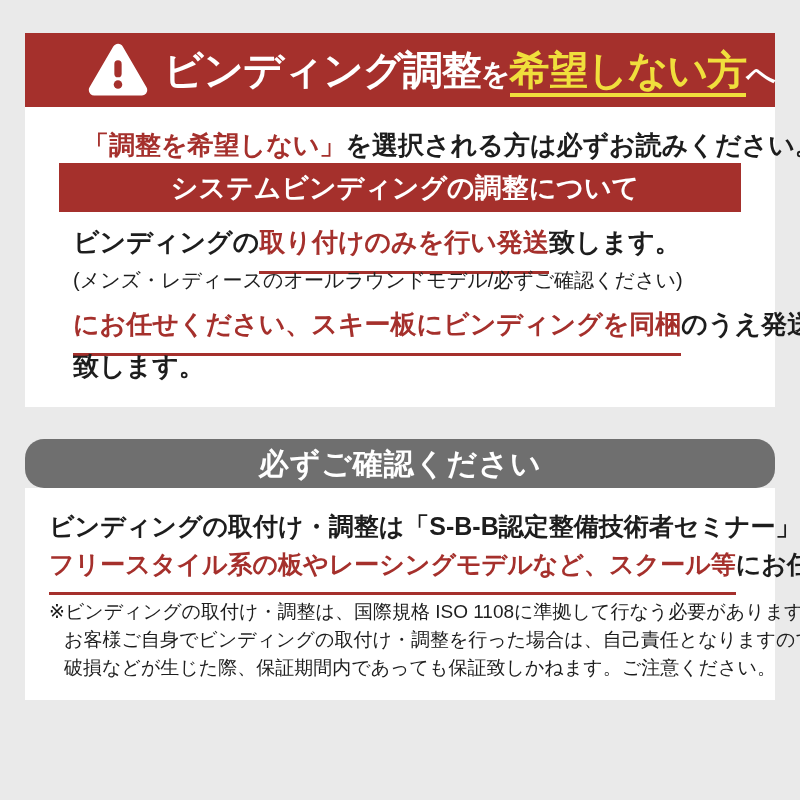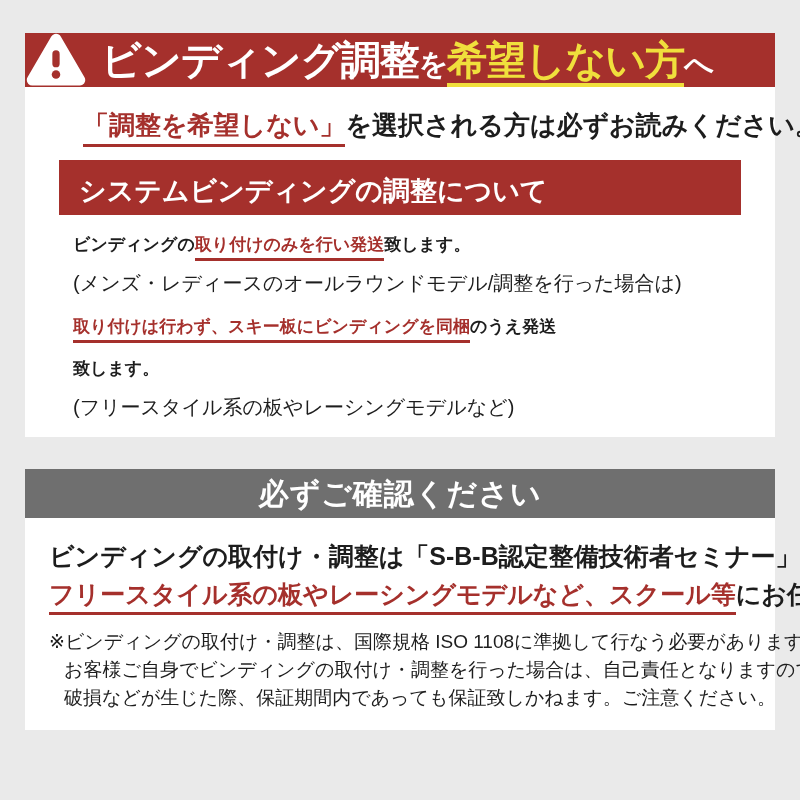--- a/index.html
+++ b/index.html
@@ -17,24 +17,24 @@
     color:var(--ink);
     overflow:hidden;
   }
   .frame{
     width:750px;
     margin:33px auto 0 auto;
   }
   
   .top-banner{
     background:var(--red);
-    height:54px;
+    height:74px;
     display:flex;
     align-items:center;
-    justify-content:flex-start;
+    justify-content:flex-end;
     gap:14px;
   }
   .top-banner .warn-svg{width:62px;height:56px;flex:0 0 auto;}
   .headline{
     font-size:40px;
     font-weight:bold;
     color:#fff;
     white-space:nowrap;
     letter-spacing:-1px;
   }
@@ -49,33 +49,33 @@
   .box1{padding:21px 34px 16px 34px;}
   .intro{
     font-size:26px;
     font-weight:bold;
     margin:0 0 0 24px;
     white-space:nowrap;
   }
   .u-red{
     color:var(--red);
     border-bottom:3px solid var(--red);
-    padding-bottom:4px;
+    padding-bottom:14px;
   }
   .sec-header{
     background:var(--red);
     color:#fff;
     font-size:27px;
     font-weight:bold;
-    padding:13px 10px 6px 20px;
-    margin-top:17px;
+    padding:7px 10px 6px 20px;
     white-space:nowrap;
+    text-align:center;
   }
   .body-line{
-    font-size:17px;
+    font-size:26px;
     font-weight:bold;
     margin:13px 0 8px 14px;
     line-height:34px;
     white-space:nowrap;
   }
   .body-line + .body-line{margin-top:2px;}
   .note{
     font-size:20px;
     font-weight:normal;
     margin:5px 0 0 14px;
@@ -85,20 +85,21 @@
   .gray-banner{
     background:var(--gray);
     color:#fff;
     height:49px;
     line-height:49px;
     text-align:center;
     font-size:30px;
     font-weight:bold;
     margin-top:32px;
     letter-spacing:1px;
+    border-radius:19px;
   }
   .box2{padding:19px 24px 18px 24px;}
   .confirm-line{
     font-size:25px;
     font-weight:bold;
     line-height:38px;
     white-space:nowrap;
   }
   .fineprint{
     margin-top:15px;
@@ -124,27 +125,26 @@
   </div>
 
   <div class="box box1">
 
     <p class="intro"><span class="u-red">「調整を希望しない」</span><span>を選択される方は必ずお読みください。</span></p>
 
     <div class="sec-header">システムビンディングの調整について</div>
 
     <p class="body-line"><span>ビンディングの</span><span class="u-red">取り付けのみを行い発送</span><span>致します。</span></p>
 
-    <p class="note">(メンズ・レディースのオールラウンドモデル/調整を行った場合は)</p>
+    <p class="note">(メンズ・レディースのオールラウンドモデル/必ずご確認ください)</p>
 
 
-    <p class="body-line"><span class="u-red">取り付けは行わず、スキー板にビンディングを同梱</span><span>のうえ発送</span></p>
+    <p class="body-line"><span class="u-red">にお任せください、スキー板にビンディングを同梱</span><span>のうえ発送</span></p>
     <p class="body-line">致します。</p>
 
-    <p class="note">(フリースタイル系の板やレーシングモデルなど)</p>
   </div>
 
   <div class="gray-banner">必ずご確認ください</div>
 
   <div class="box box2">
     <p class="confirm-line">ビンディングの取付け・調整は「S-B-B認定整備技術者セミナー」で</p>
     <p class="confirm-line"><span class="u-red">フリースタイル系の板やレーシングモデルなど、スクール等</span><span>にお任せください。</span></p>
 
     <div class="fineprint">
       <div class="fp-line">※ビンディングの取付け・調整は、国際規格 ISO 1108に準拠して行なう必要があります。</div>

